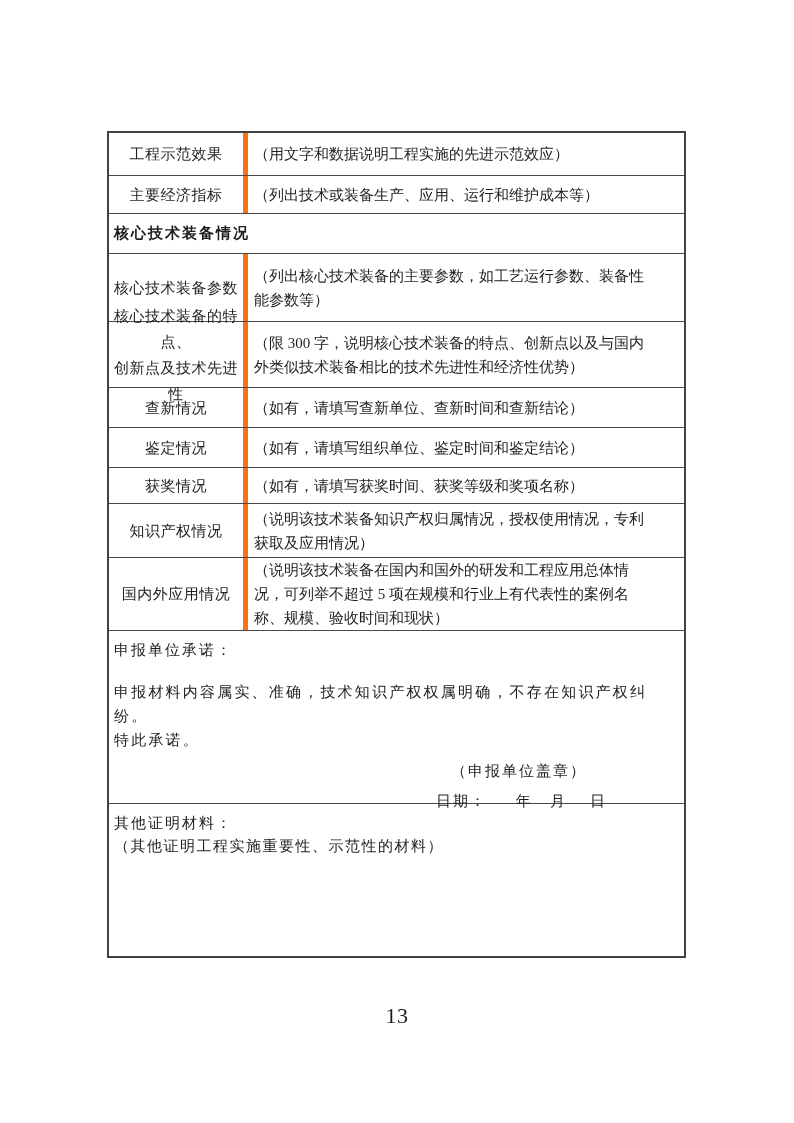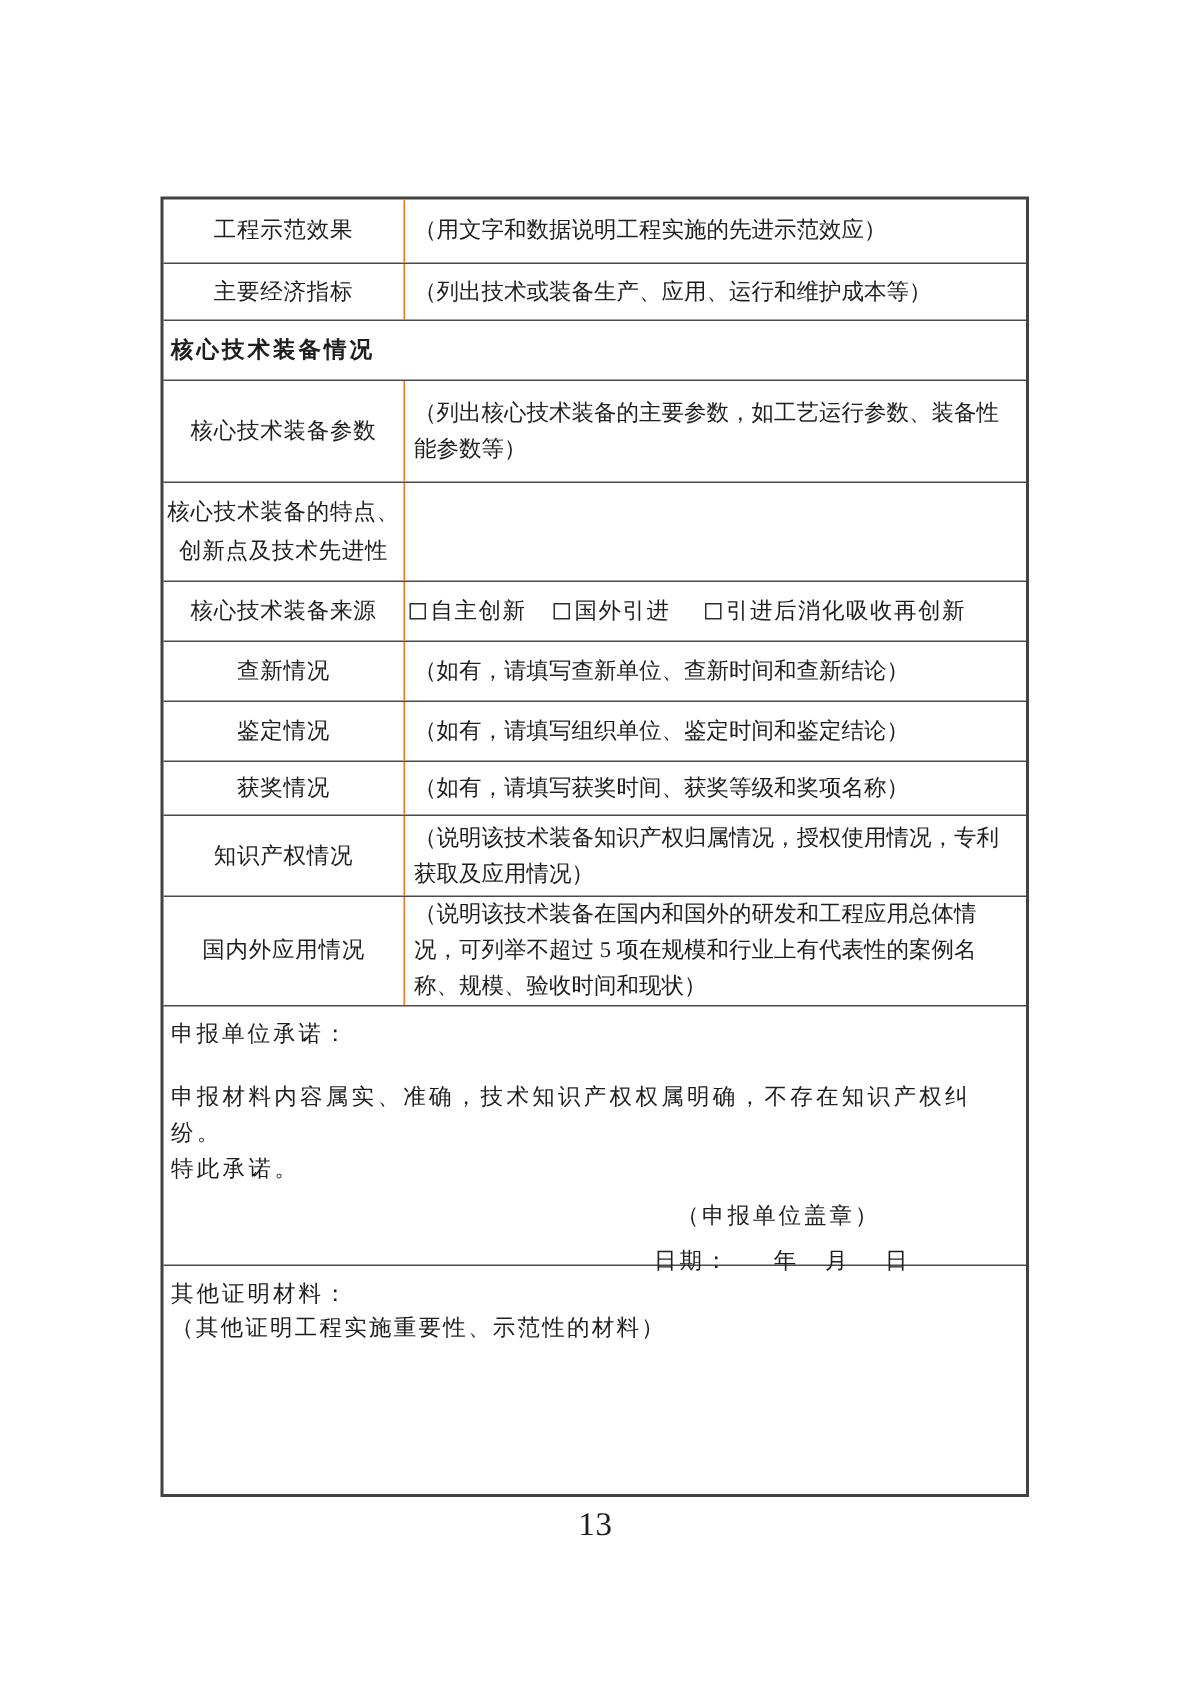--- a/index.html
+++ b/index.html
@@ -23,22 +23,22 @@
     display:flex;
     border-bottom:1px solid #4a4a4a;
     box-sizing:border-box;
   }
   .row:last-child{border-bottom:none;}
   .h43{height:43px;} .h38{height:38px;} .h40{height:40px;}
   .h68{height:68px;} .h66{height:66px;} .h36{height:36px;}
   .h54{height:54px;} .h73{height:73px;} .h173{height:173px;} .h152{height:152px;}
   .cell{box-sizing:border-box;}
   .label{
-    width:161px;
-    border-right:1px solid #f97316;
+    width:139px;
+    border-right:5px solid #f97316;
     display:flex;align-items:center;justify-content:center;
     text-align:center;
     padding:0 1px;
     letter-spacing:0.5px;
     line-height:26px;
     white-space:pre-line;
   }
   .value{
     flex:1;
     display:flex;align-items:center;
@@ -134,39 +134,24 @@
 
     <div class="row h68">
       <div class="cell label">核心技术装备参数</div>
       <div class="cell value">（列出核心技术装备的主要参数，如工艺运行参数、装备性
 能参数等）</div>
     </div>
 
     <div class="row h66">
       <div class="cell label">核心技术装备的特点、
 创新点及技术先进性</div>
+      <div class="cell value">（限 300 字，说明核心技术装备的特点、创新点以及与国内
+外类似技术装备相比的技术先进性和经济性优势）</div>
     </div>
 
-    <div class="row h40">
-      <div class="cell label">核心技术装备来源</div>
-      <div class="cell checkbox-cell">
-        <span class="opt">
-          <span class="cb"></span>
-          <span>自主创新</span>
-        </span>
-        <span class="opt">
-          <span class="cb"></span>
-          <span>国外引进</span>
-        </span>
-        <span class="opt opt-wide">
-          <span class="cb"></span>
-          <span>引进后消化吸收再创新</span>
-        </span>
-      </div>
-    </div>
 
     <div class="row h40">
       <div class="cell label">查新情况</div>
       <div class="cell value">（如有，请填写查新单位、查新时间和查新结论）</div>
     </div>
 
     <div class="row h40">
       <div class="cell label">鉴定情况</div>
       <div class="cell value">（如有，请填写组织单位、鉴定时间和鉴定结论）</div>
     </div>

